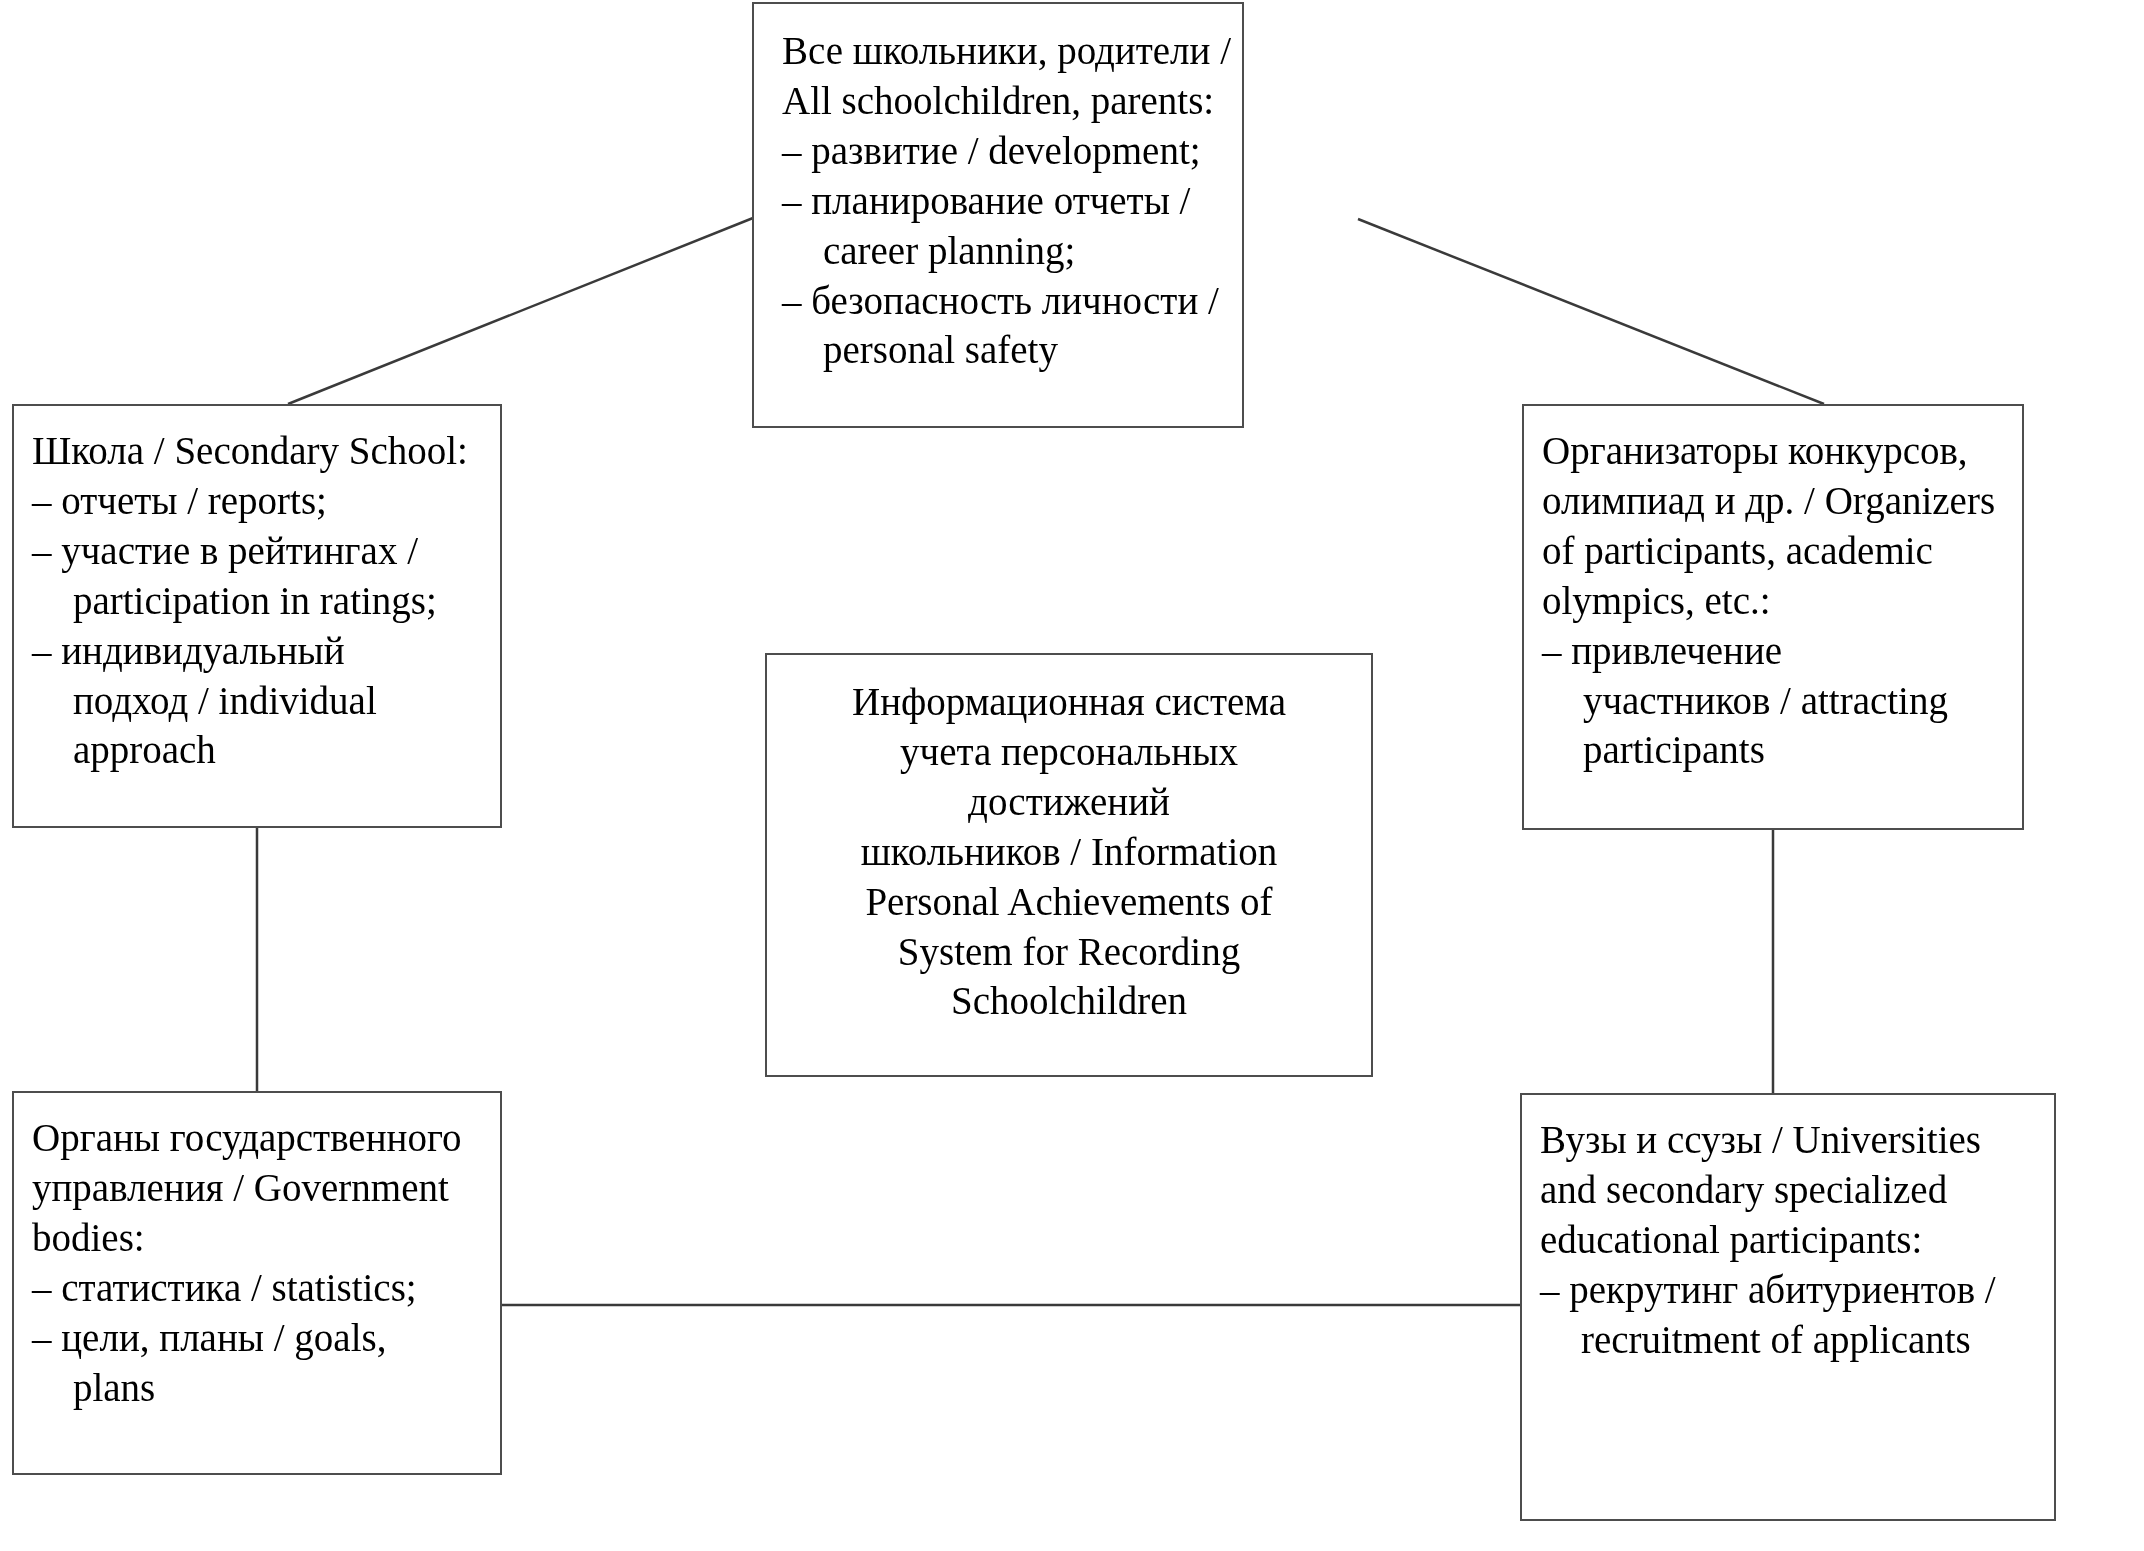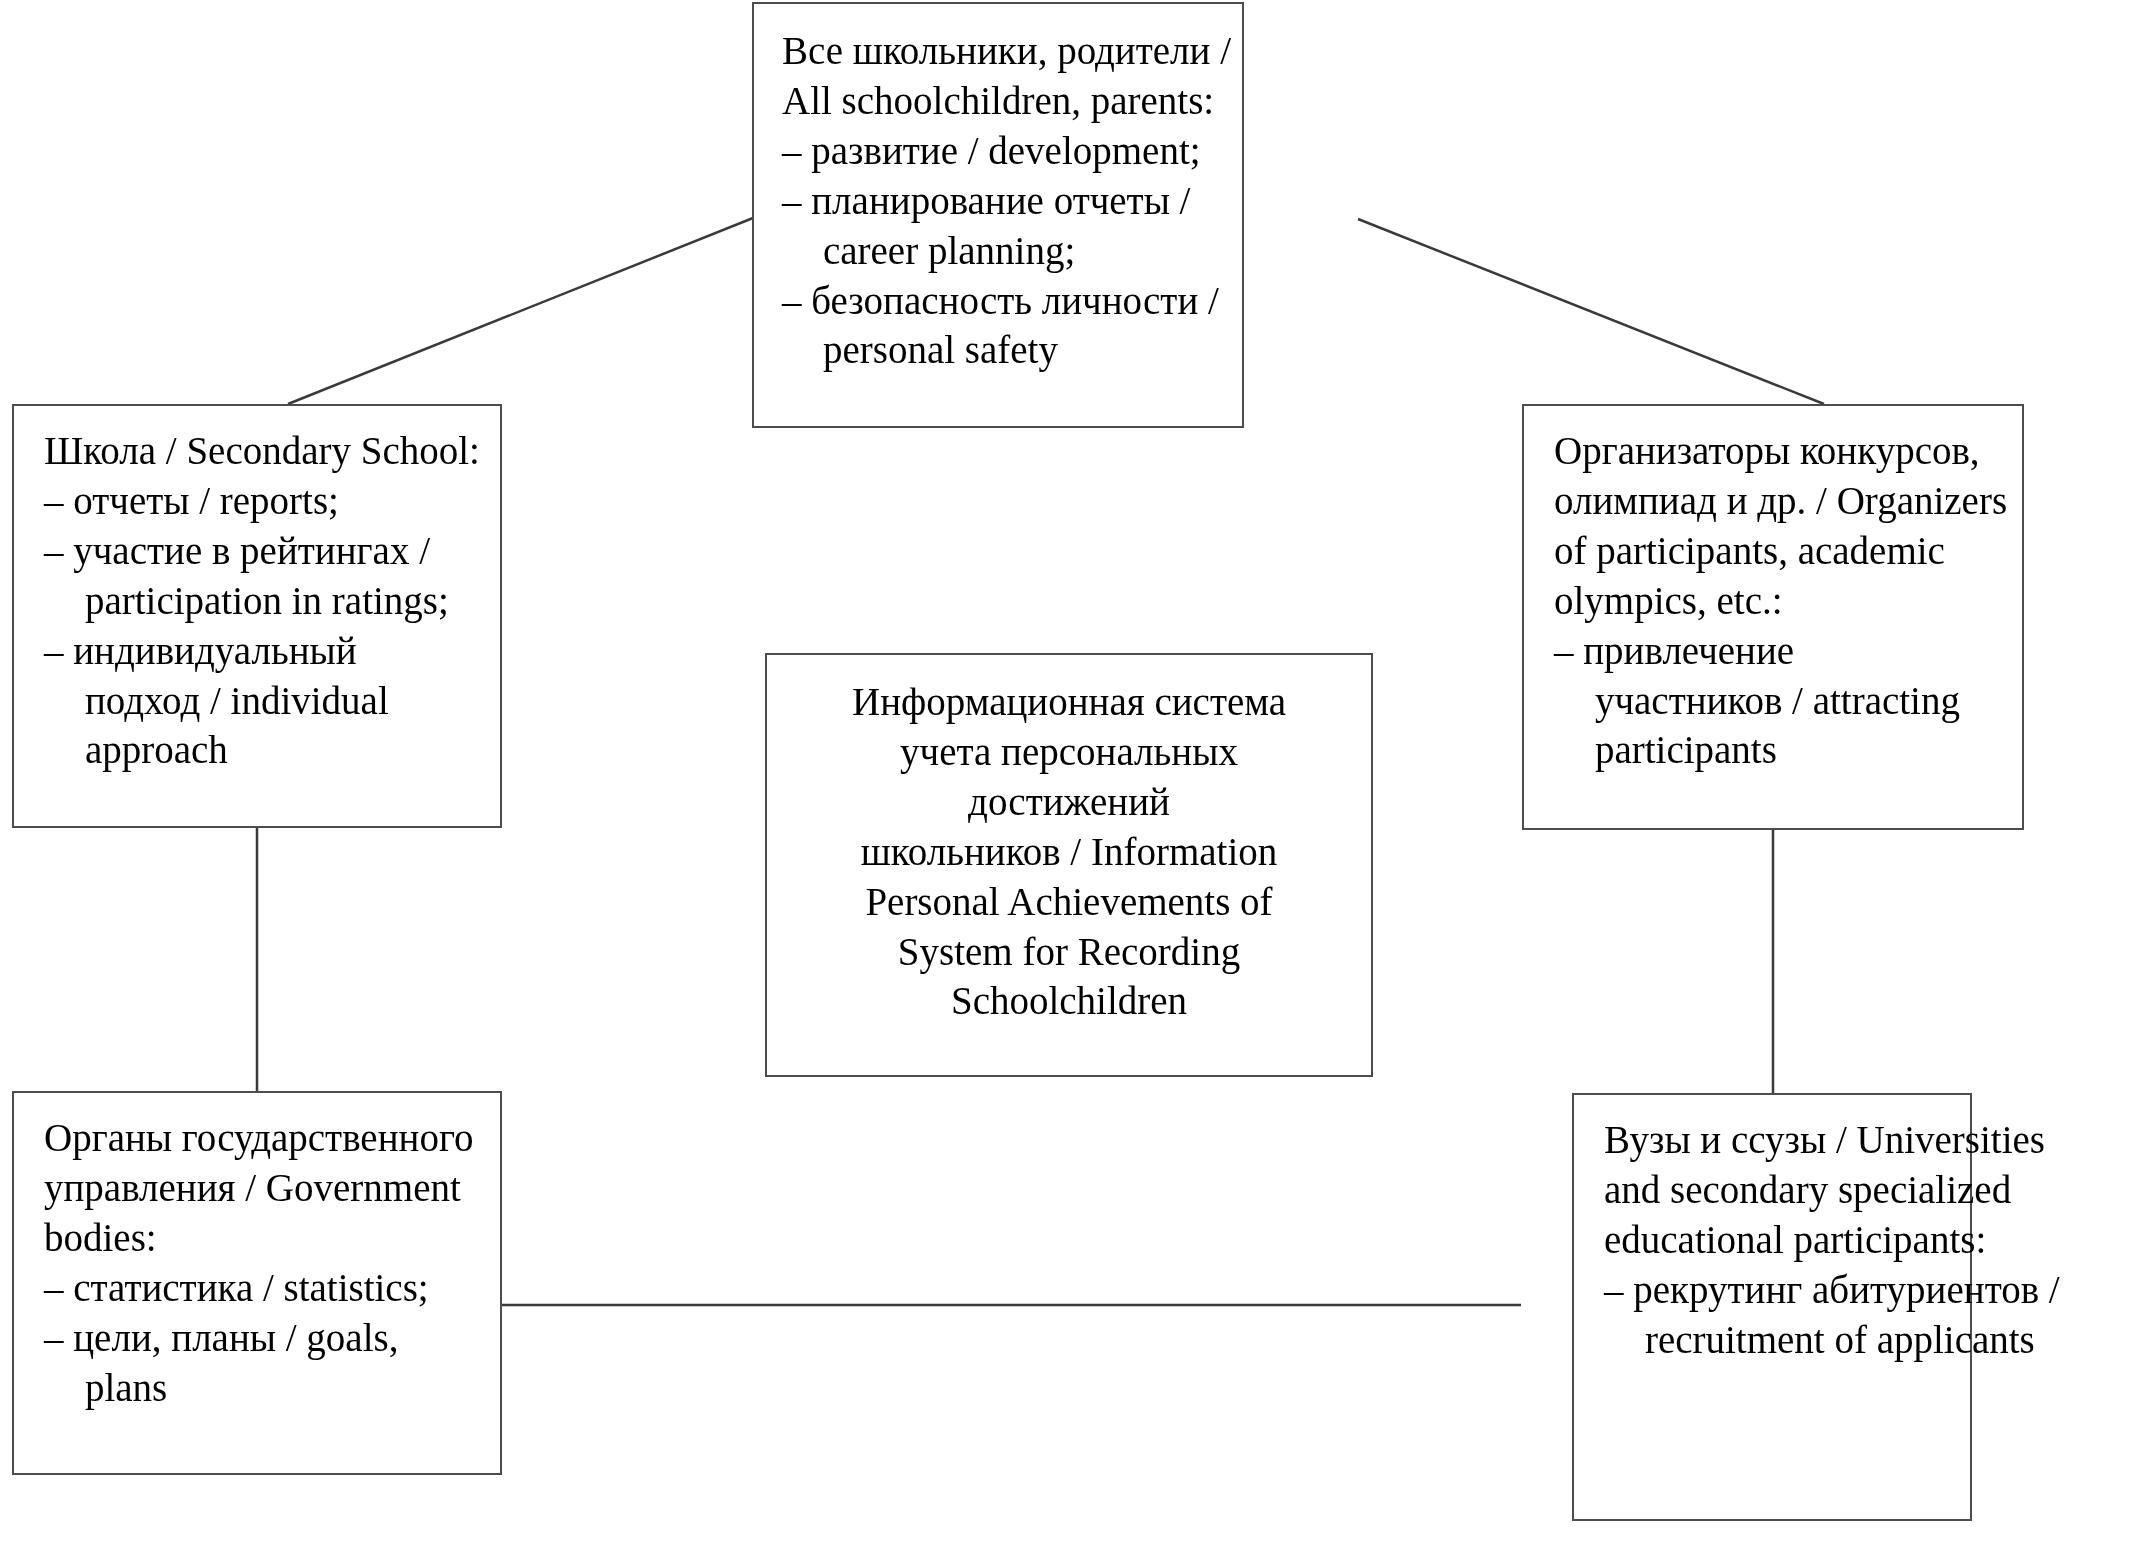--- a/index.html
+++ b/index.html
@@ -26,21 +26,21 @@
   .node {
     position: absolute;
     box-sizing: border-box;
     border: 2px solid #4d4d4d;
     background: #ffffff;
     font-size: 39px;
     line-height: 1.28;
     color: #000000;
   }
   .node .inner {
-    padding: 20px 26px 14px 30px;
+    padding: 20px 26px 14px 18px;
   }
   .node.centered .inner {
     text-align: center;
     padding: 22px 28px 14px 28px;
   }
   .ln {
     display: block;
     white-space: pre;
   }
   .ln.cont {
@@ -72,23 +72,23 @@
     height: 424px;
   }
   #node-government-bodies {
     left: 12px;
     top: 1091px;
     width: 490px;
     height: 384px;
     font-family: Liberation Serif, serif;
   }
   #node-universities {
-    left: 1572px;
+    left: 1520px;
     top: 1093px;
-    width: 400px;
+    width: 536px;
     height: 428px;
   }
 </style>
 </head>
 <body>
 
 <div id="page">
 
   <svg id="connectors" viewBox="0 0 2144 1551" width="2144" height="1551" xmlns="http://www.w3.org/2000/svg">
     <line x1="753" y1="218" x2="288" y2="404" stroke="#3a3a3a" stroke-width="2.5"></line>

